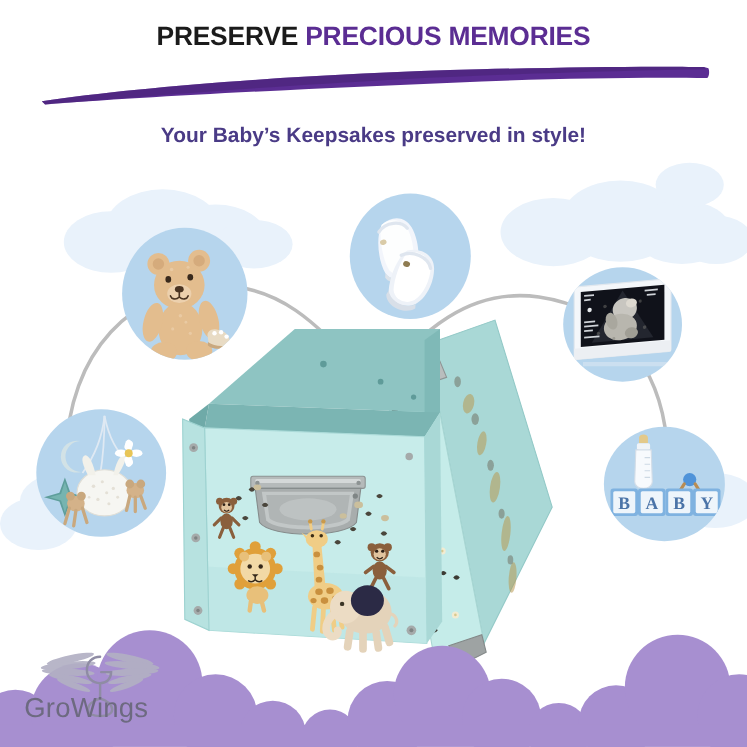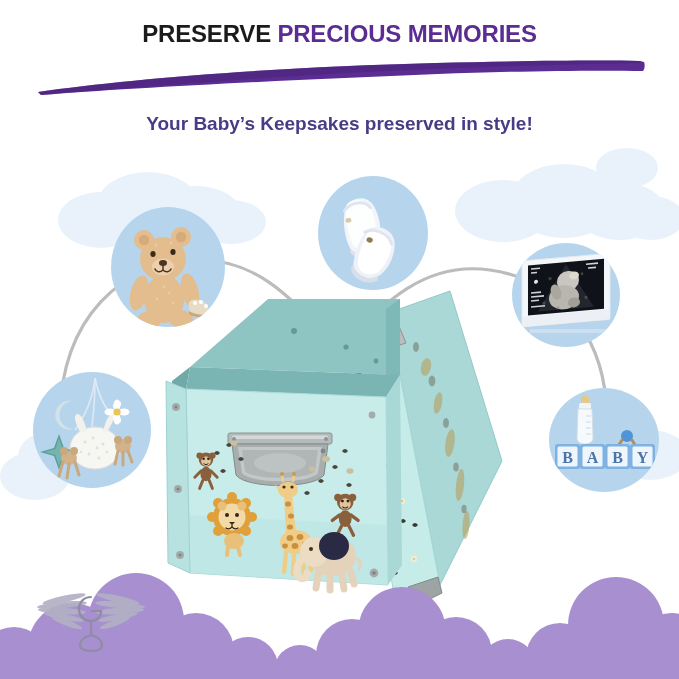--- a/index.html
+++ b/index.html
@@ -597,15 +597,16 @@
         <ellipse cx="96" cy="34" rx="20" ry="3" transform="rotate(-11 96 34)"></ellipse>
         <ellipse cx="93" cy="40" rx="16" ry="2.8" transform="rotate(-20 93 40)"></ellipse>
       </g>
 
       <g fill="none" stroke="#8f8ca4" stroke-width="2.2" stroke-linecap="round">
         <path d="M69 14 C 62 14, 57 19, 57 26 C 57 33, 62 38, 69 38 C 75 38, 79 34, 79 28 L 70 28"></path>
         <path d="M69 38 L 69 52"></path>
         <path d="M69 52 C 62 54, 58 58, 58 62 C 58 66, 63 68, 69 68 C 75 68, 80 66, 80 62 C 80 58, 76 54, 69 52 Z"></path>
       </g>
     </svg>
+    <div class="logo-text">GroWings</div>
   </div>
 
 </div>
 
 </body></html>

